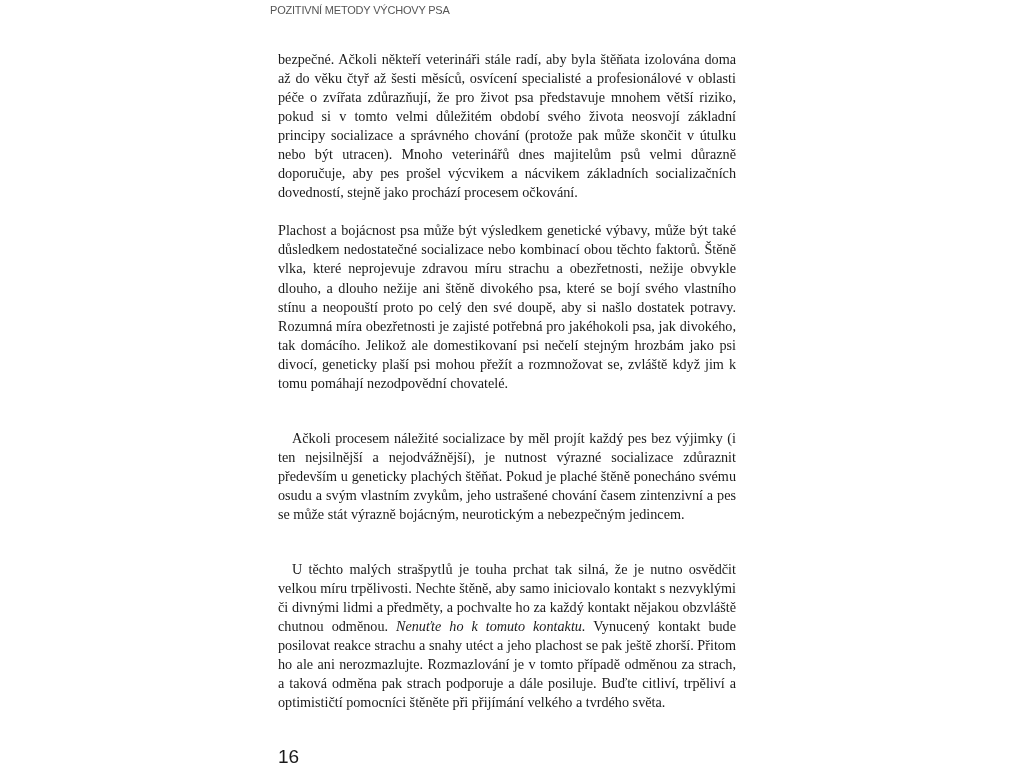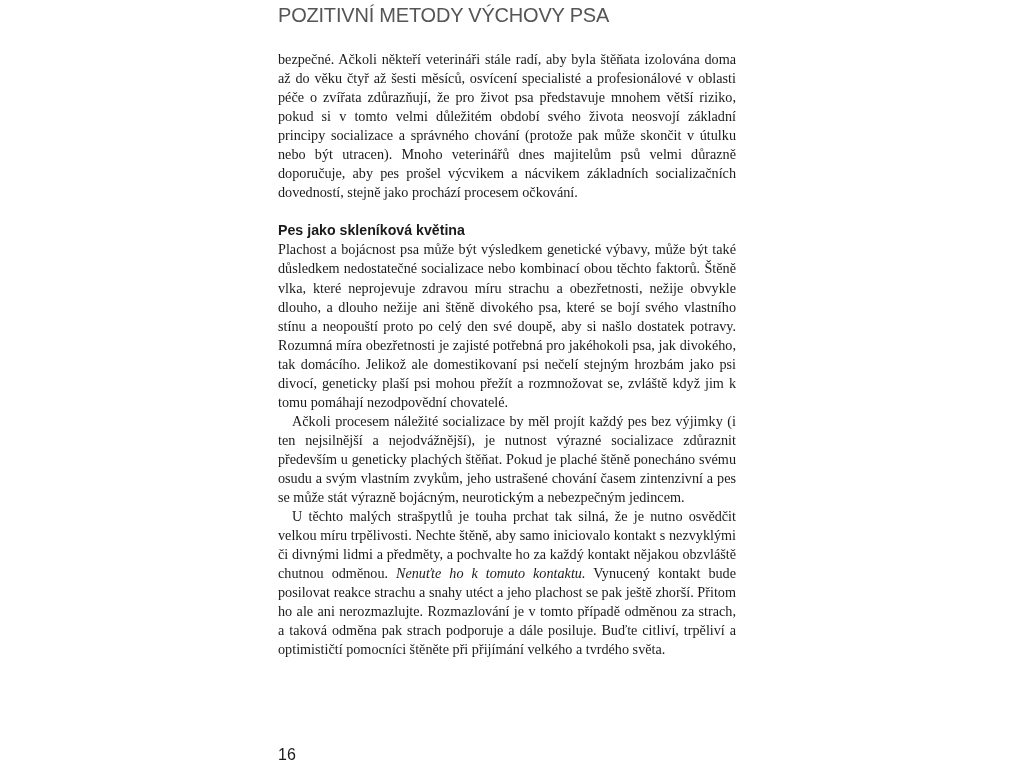--- a/index.html
+++ b/index.html
@@ -1,36 +1,35 @@
 <!DOCTYPE html>
 <html><head>
 <meta charset="utf-8">
 <style>
   html, body { margin: 0; padding: 0; background: #ffffff; }
   body { width: 1024px; height: 768px; position: relative; overflow: hidden;
          font-family: "Liberation Sans", "DejaVu Sans", sans-serif; color: #1a1a1a; }
-  .running-head { position: absolute; left: 278px; top: 4px; font-size: 20px; color: #555;
+  .running-head { position: absolute; left: 270px; top: 4px; font-size: 11px; color: #555;
                   letter-spacing: -0.2px; font-weight: normal; }
   .text-block { position: absolute; left: 278px; top: 50px; width: 458px;
                 font-size: 14.2px; line-height: 19.05px; }
   .text-block p { margin: 0; text-align: justify; text-align-last: left; font-family: Liberation Serif, serif; }
-  .text-block p.indent { text-indent: 14px; }
+  .text-block p.indent { text-indent: 14px; margin-top: 36px; }
   .text-block h3 { margin: 0; font-size: 14.2px; font-weight: bold; line-height: 19.05px; }
   .gap { height: 19px; }
-  .page-number { position: absolute; left: 278px; top: 746px; font-size: 16px; color: #1a1a1a; }
+  .page-number { position: absolute; left: 278px; top: 746px; font-size: 19px; color: #1a1a1a; }
 </style>
 </head>
 <body>
 
 <div class="running-head">POZITIVNÍ METODY VÝCHOVY PSA</div>
 
 <div class="text-block">
   <p>bezpečné. Ačkoli někteří veterináři stále radí, aby byla štěňata izolována doma až do věku čtyř až šesti měsíců, osvícení specialisté a profesionálové v oblasti péče o zvířata zdůrazňují, že pro život psa představuje mnohem větší riziko, pokud si v tomto velmi důležitém období svého života neosvojí základní principy socializace a správného chování (protože pak může skončit v útulku nebo být utracen). Mnoho veterinářů dnes majitelům psů velmi důrazně doporučuje, aby pes prošel výcvikem a nácvikem základních socializačních dovedností, stejně jako prochází procesem očkování.</p>
   <div class="gap"></div>
-  <h3>Pes jako skleníková květina</h3>
   <p>Plachost a bojácnost psa může být výsledkem genetické výbavy, může být také důsledkem nedostatečné socializace nebo kombinací obou těchto faktorů. Štěně vlka, které neprojevuje zdravou míru strachu a obezřetnosti, nežije obvykle dlouho, a dlouho nežije ani štěně divokého psa, které se bojí svého vlastního stínu a neopouští proto po celý den své doupě, aby si našlo dostatek potravy. Rozumná míra obezřetnosti je zajisté potřebná pro jakéhokoli psa, jak divokého, tak domácího. Jelikož ale domestikovaní psi nečelí stejným hrozbám jako psi divocí, geneticky plaší psi mohou přežít a rozmnožovat se, zvláště když jim k tomu pomáhají nezodpovědní chovatelé.</p>
   <p class="indent">Ačkoli procesem náležité socializace by měl projít každý pes bez výjimky (i ten nejsilnější a nejodvážnější), je nutnost výrazné socializace zdůraznit především u geneticky plachých štěňat. Pokud je plaché štěně ponecháno svému osudu a svým vlastním zvykům, jeho ustrašené chování časem zintenzivní a pes se může stát výrazně bojácným, neurotickým a nebezpečným jedincem.</p>
   <p class="indent"><span>U těchto malých strašpytlů je touha prchat tak silná, že je nutno osvědčit velkou míru trpělivosti. Nechte štěně, aby samo iniciovalo kontakt s nezvyklými či divnými lidmi a předměty, a pochvalte ho za každý kontakt nějakou obzvláště chutnou odměnou. </span><em>Nenuťte ho k tomuto kontaktu.</em><span> Vynucený kontakt bude posilovat reakce strachu a snahy utéct a jeho plachost se pak ještě zhorší. Přitom ho ale ani nerozmazlujte. Rozmazlování je v tomto případě odměnou za strach, a taková odměna pak strach podporuje a dále posiluje. Buďte citliví, trpěliví a optimističtí pomocníci štěněte při přijímání velkého a tvrdého světa.</span></p>
   <div class="gap"></div>
 
 </div>
 
 <div class="page-number">16</div>
 
 </body></html>

